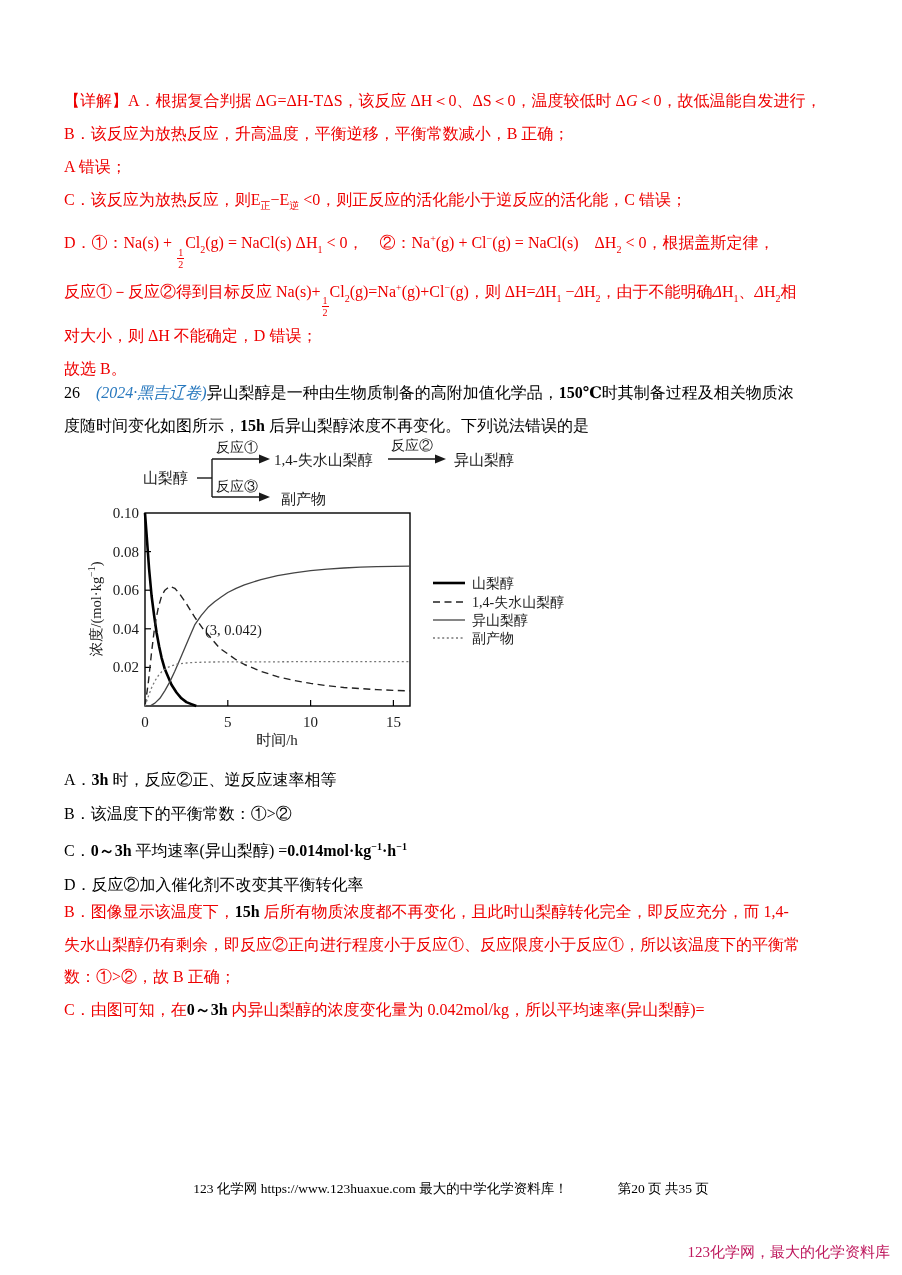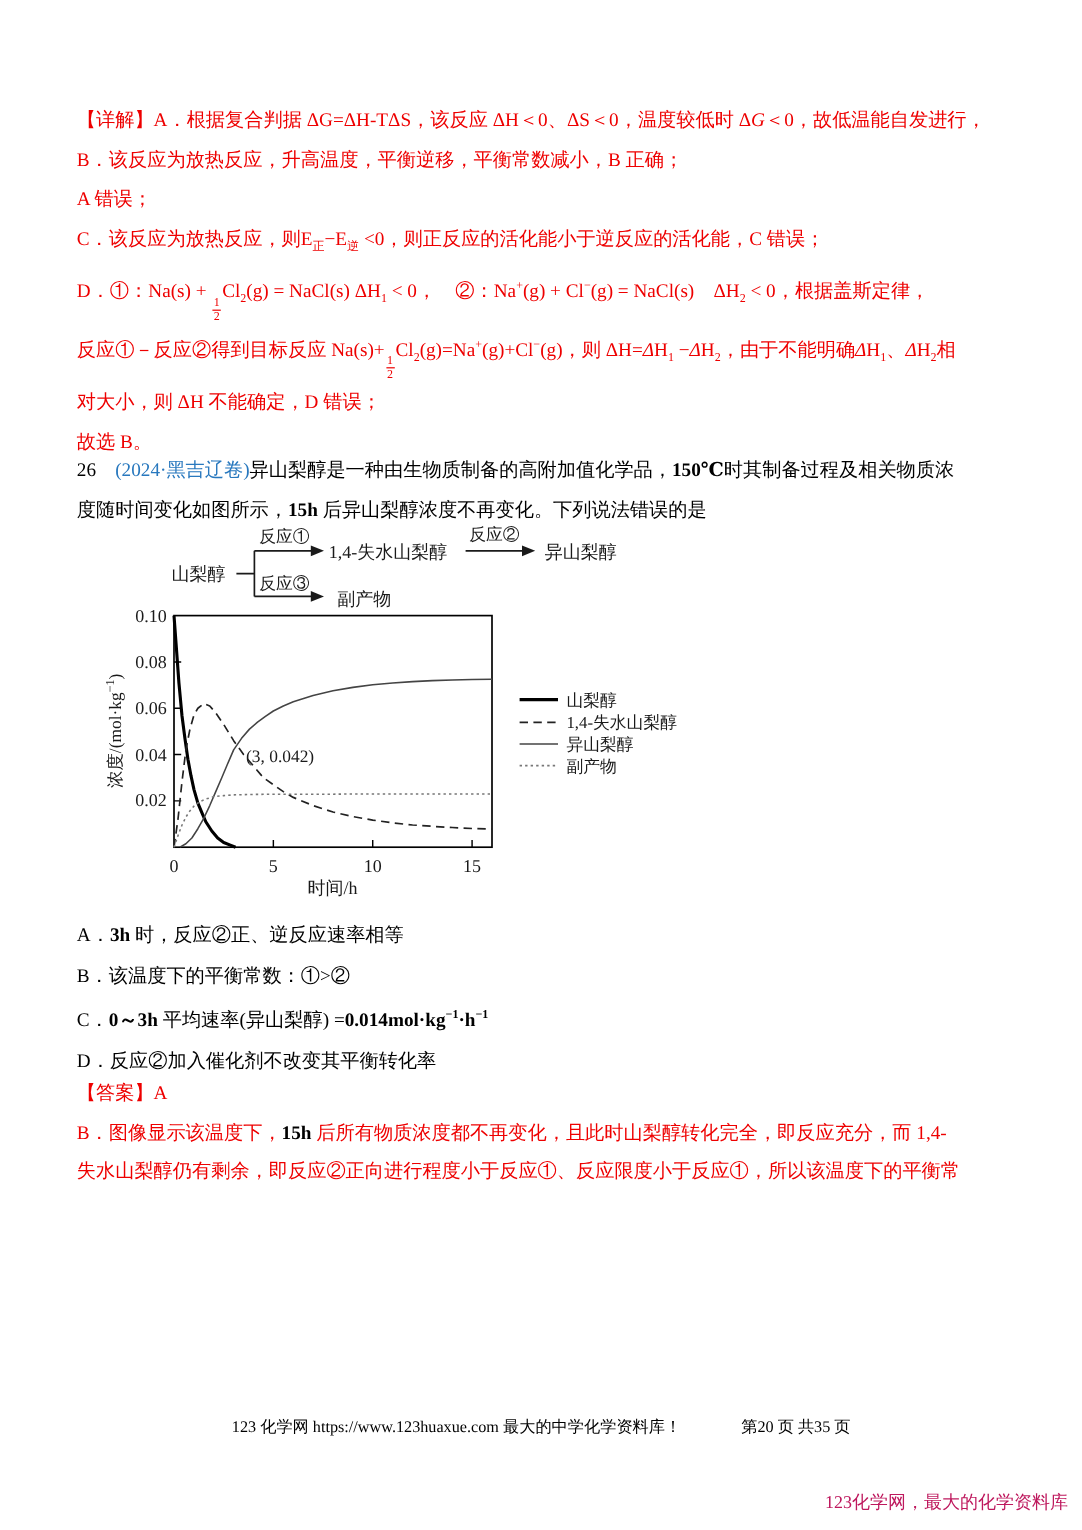--- a/index.html
+++ b/index.html
@@ -7,21 +7,21 @@
     width:902px;height:1275px;position:relative;background:#ffffff;
     font-family:"Liberation Serif","DejaVu Serif",serif;color:#000;overflow:hidden;
   }
   .block{position:absolute;left:64px;right:20px;}
   .ln{font-size:16px;line-height:33px;white-space:nowrap;}
   .lh325 .ln{line-height:32.5px;}
   .lh335 .ln{line-height:33.5px;}
   .red .ln{color:#ee0000;}
   .ln b{font-weight:bold;}
   .ln sub,.ln sup{font-size:10px;}
-  .blue{color:#2878be;}
+  .blue{color:#2878be;font-style:italic;}
   .bk{color:#000;font-weight:bold;}
   .fr{display:inline-flex;flex-direction:column;text-align:center;vertical-align:-7px;
       font-size:10px;line-height:1.15;margin:0 1px;}
   .fn{border-bottom:1px solid currentColor;padding:0 1px;}
   .figure{position:absolute;left:85px;top:438px;width:520px;height:320px;}
   .figure svg{display:block;}
   .figure text{font-family:"Liberation Serif","DejaVu Serif",serif;fill:#1a1a1a;}
   .curve{fill:none;stroke-linejoin:round;stroke-linecap:butt;}
   .solid-thick{stroke:#000;stroke-width:2.6;}
   .dashed{stroke:#222;stroke-width:1.4;stroke-dasharray:7 4.5;}
@@ -135,22 +135,23 @@
 </div>
 
 <div class="block lh335" style="top:763px">
   <div class="ln">A．<b>3h</b> 时，反应②正、逆反应速率相等</div>
   <div class="ln">B．该温度下的平衡常数：①&gt;②</div>
   <div class="ln">C．<b>0～3h</b> 平均速率(异山梨醇) =<b>0.014mol·kg<sup>−1</sup>·h<sup>−1</sup></b></div>
   <div class="ln">D．反应②加入催化剂不改变其平衡转化率</div>
 </div>
 
 <div class="block red lh325" style="top:896px">
-  <div class="ln">【答案】A</div>
   <div class="ln">B．图像显示该温度下，<span class="bk">15h</span> 后所有物质浓度都不再变化，且此时山梨醇转化完全，即反应充分，而 1,4-</div>
   <div class="ln">失水山梨醇仍有剩余，即反应②正向进行程度小于反应①、反应限度小于反应①，所以该温度下的平衡常</div>
+  <div class="ln">数：①&gt;②，故 B 正确；</div>
+  <div class="ln">C．由图可知，在<span class="bk">0～3h</span> 内异山梨醇的浓度变化量为 0.042mol/kg，所以平均速率(异山梨醇)=</div>
 </div>
 
 <div class="footer">
   <span>123 化学网 https://www.123huaxue.com 最大的中学化学资料库！</span><span class="pg">第20 页 共35 页</span>
 </div>
 
 <div class="watermark">123化学网，最大的化学资料库</div>
 
 </body></html>

